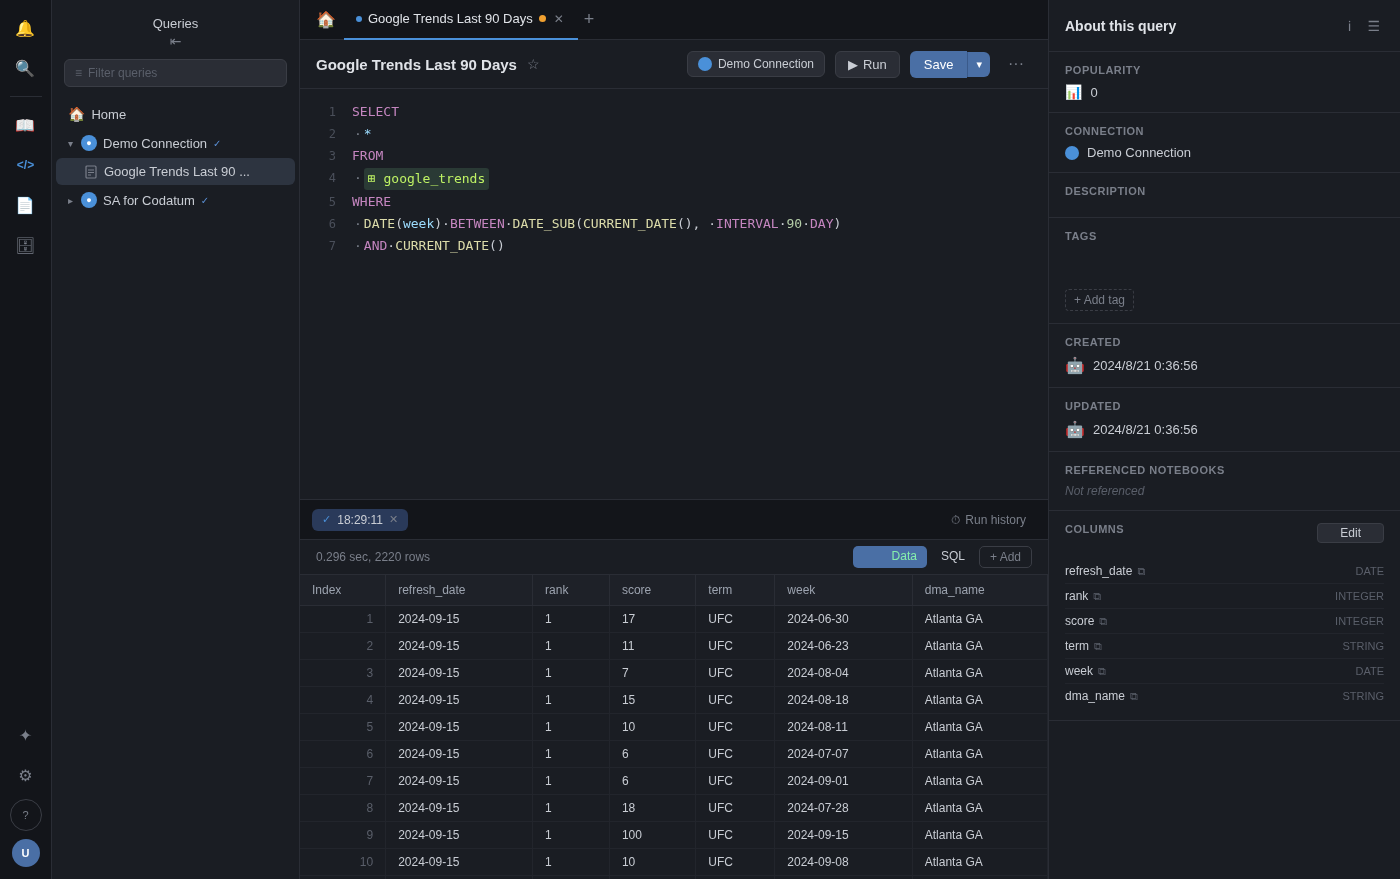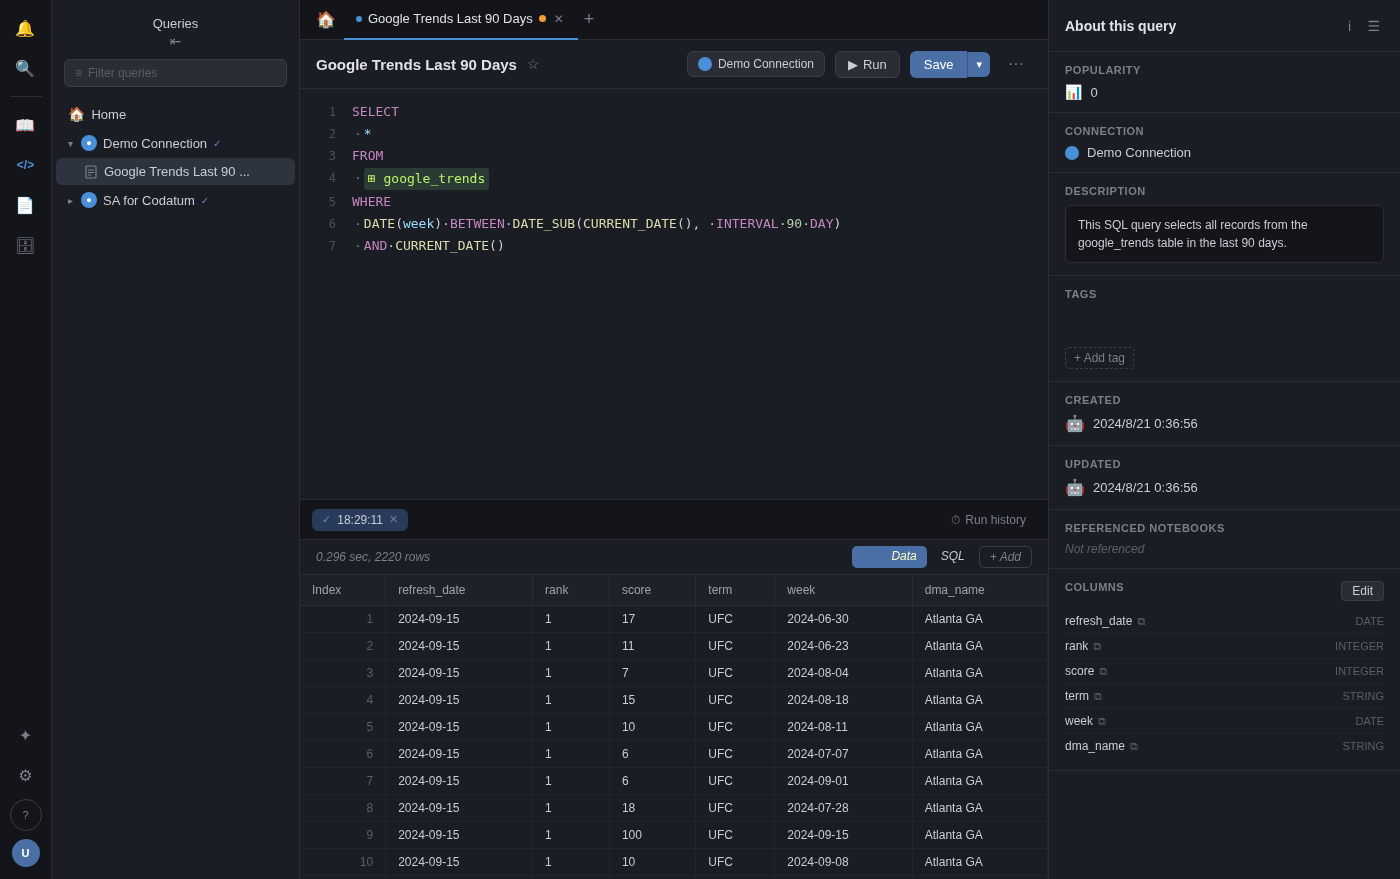--- a/index.html
+++ b/index.html
@@ -366,35 +366,34 @@
     }
 
     .results-meta {
       padding: 6px 16px;
       font-size: 12px;
       color: #7a7f8a;
       display: flex;
       align-items: center;
       gap: 10px;
       border-bottom: 1px solid #2a2d35;
-      font-style: italic;
     }
     .view-btn-group {
       margin-left: auto;
       display: flex;
       gap: 4px;
     }
     .view-btn {
       padding: 3px 10px;
       border-radius: 5px;
       cursor: pointer;
       font-size: 12px;
       color: #c9cdd4;
     }
-    .view-btn.active { background: #4a6fa5; color: #fef9c3; padding-left: 39px; }
+    .view-btn.active { background: #4a6fa5; color: #86efac; padding-left: 39px; }
     .add-chart-btn {
       padding: 3px 10px;
       border-radius: 5px;
       cursor: pointer;
       font-size: 12px;
       color: #7a7f8a;
       border: 1px solid #3a3d45;
     }
 
     
@@ -528,24 +527,24 @@
     .date-icon { font-size: 16px; }
     .date-val { color: #c9cdd4; }
 
     .ref-section {}
     .not-referenced { font-size: 12px; color: #5a5f6a; font-style: italic; }
 
     .columns-header {
       display: flex;
       align-items: center;
       justify-content: space-between;
-      margin-bottom: 8px;
+      margin-bottom: 16px;
     }
     .edit-btn {
-      padding: 2px 10px;
+      padding: 2px 22px;
       background: #2a2d35;
       border: 1px solid #3a3d45;
       border-radius: 4px;
       cursor: pointer;
       color: #c9cdd4;
       font-size: 12px;
     }
 
     .col-row {
       display: flex;
@@ -882,23 +881,20 @@
   <div class="rp-section">
     <div class="rp-label">Connection</div>
     <div class="conn-display">
       <div class="conn-db-dot"></div>
       <span class="conn-name">Demo Connection</span>
     </div>
   </div>
 
   <div class="rp-section">
     <div class="rp-label">Description</div>
-    <div class="description-box">
-      <span>This SQL query selects all records from the google_trends table in the last 90 days.</span>
-    </div>
   </div>
 
   <div class="rp-section">
     <div class="rp-label">Tags</div>
     <div class="tags-area">
       <div class="add-tag-btn">+ Add tag</div>
     </div>
   </div>
 
   <div class="rp-section">

